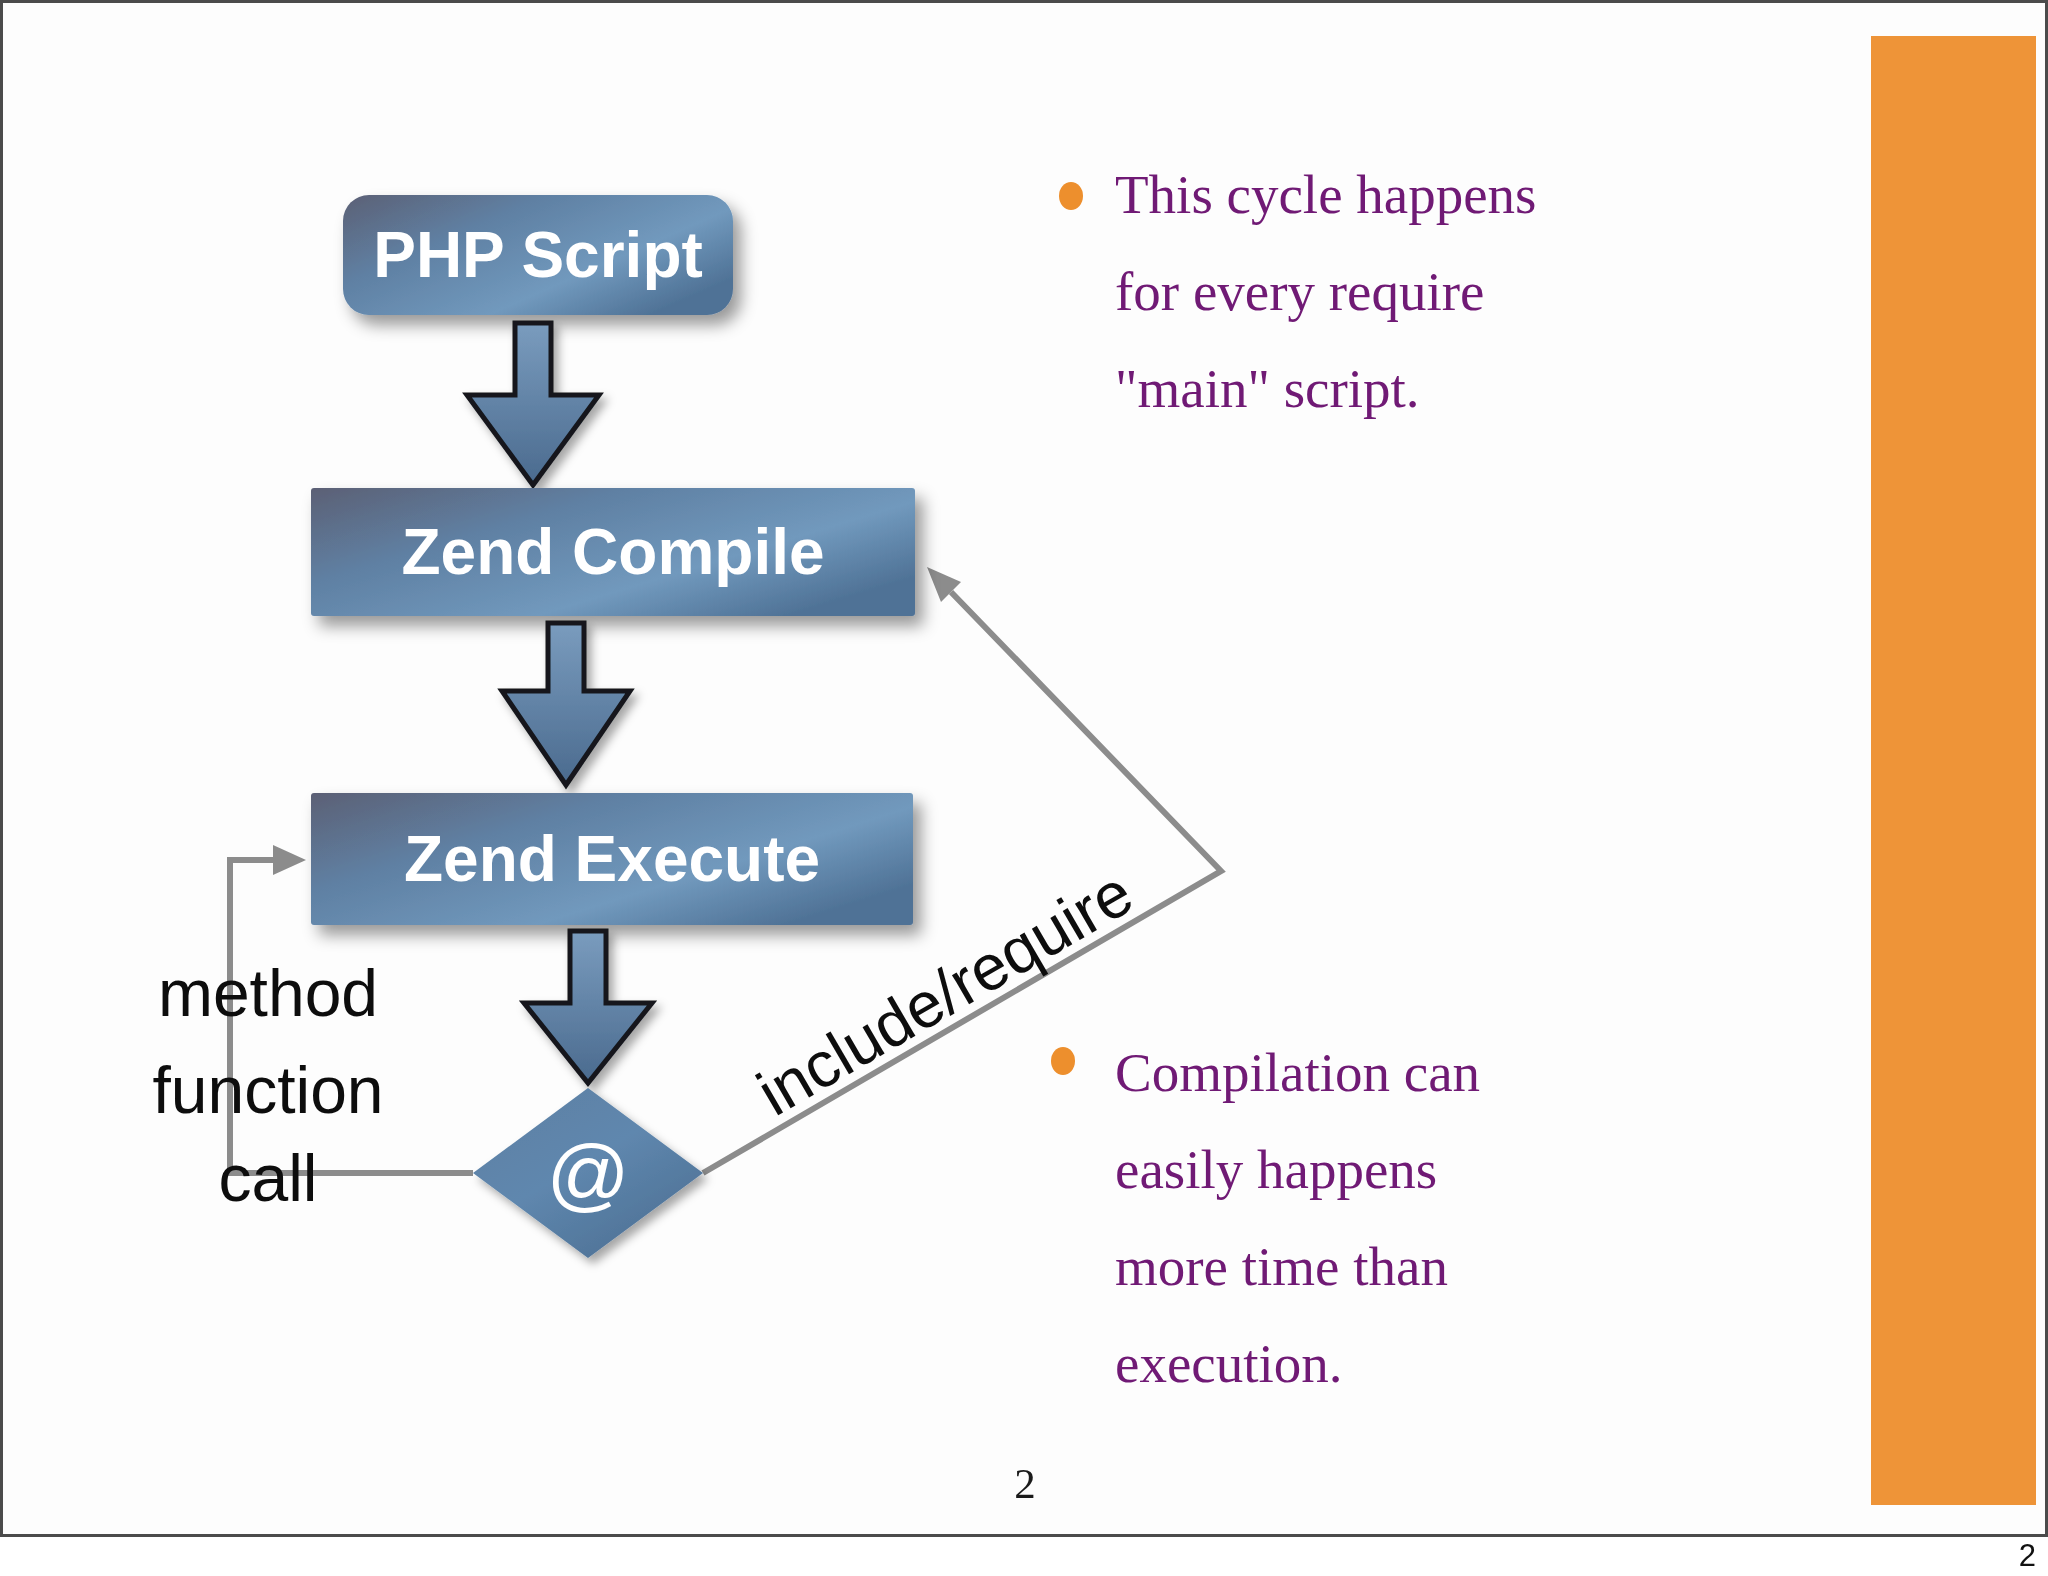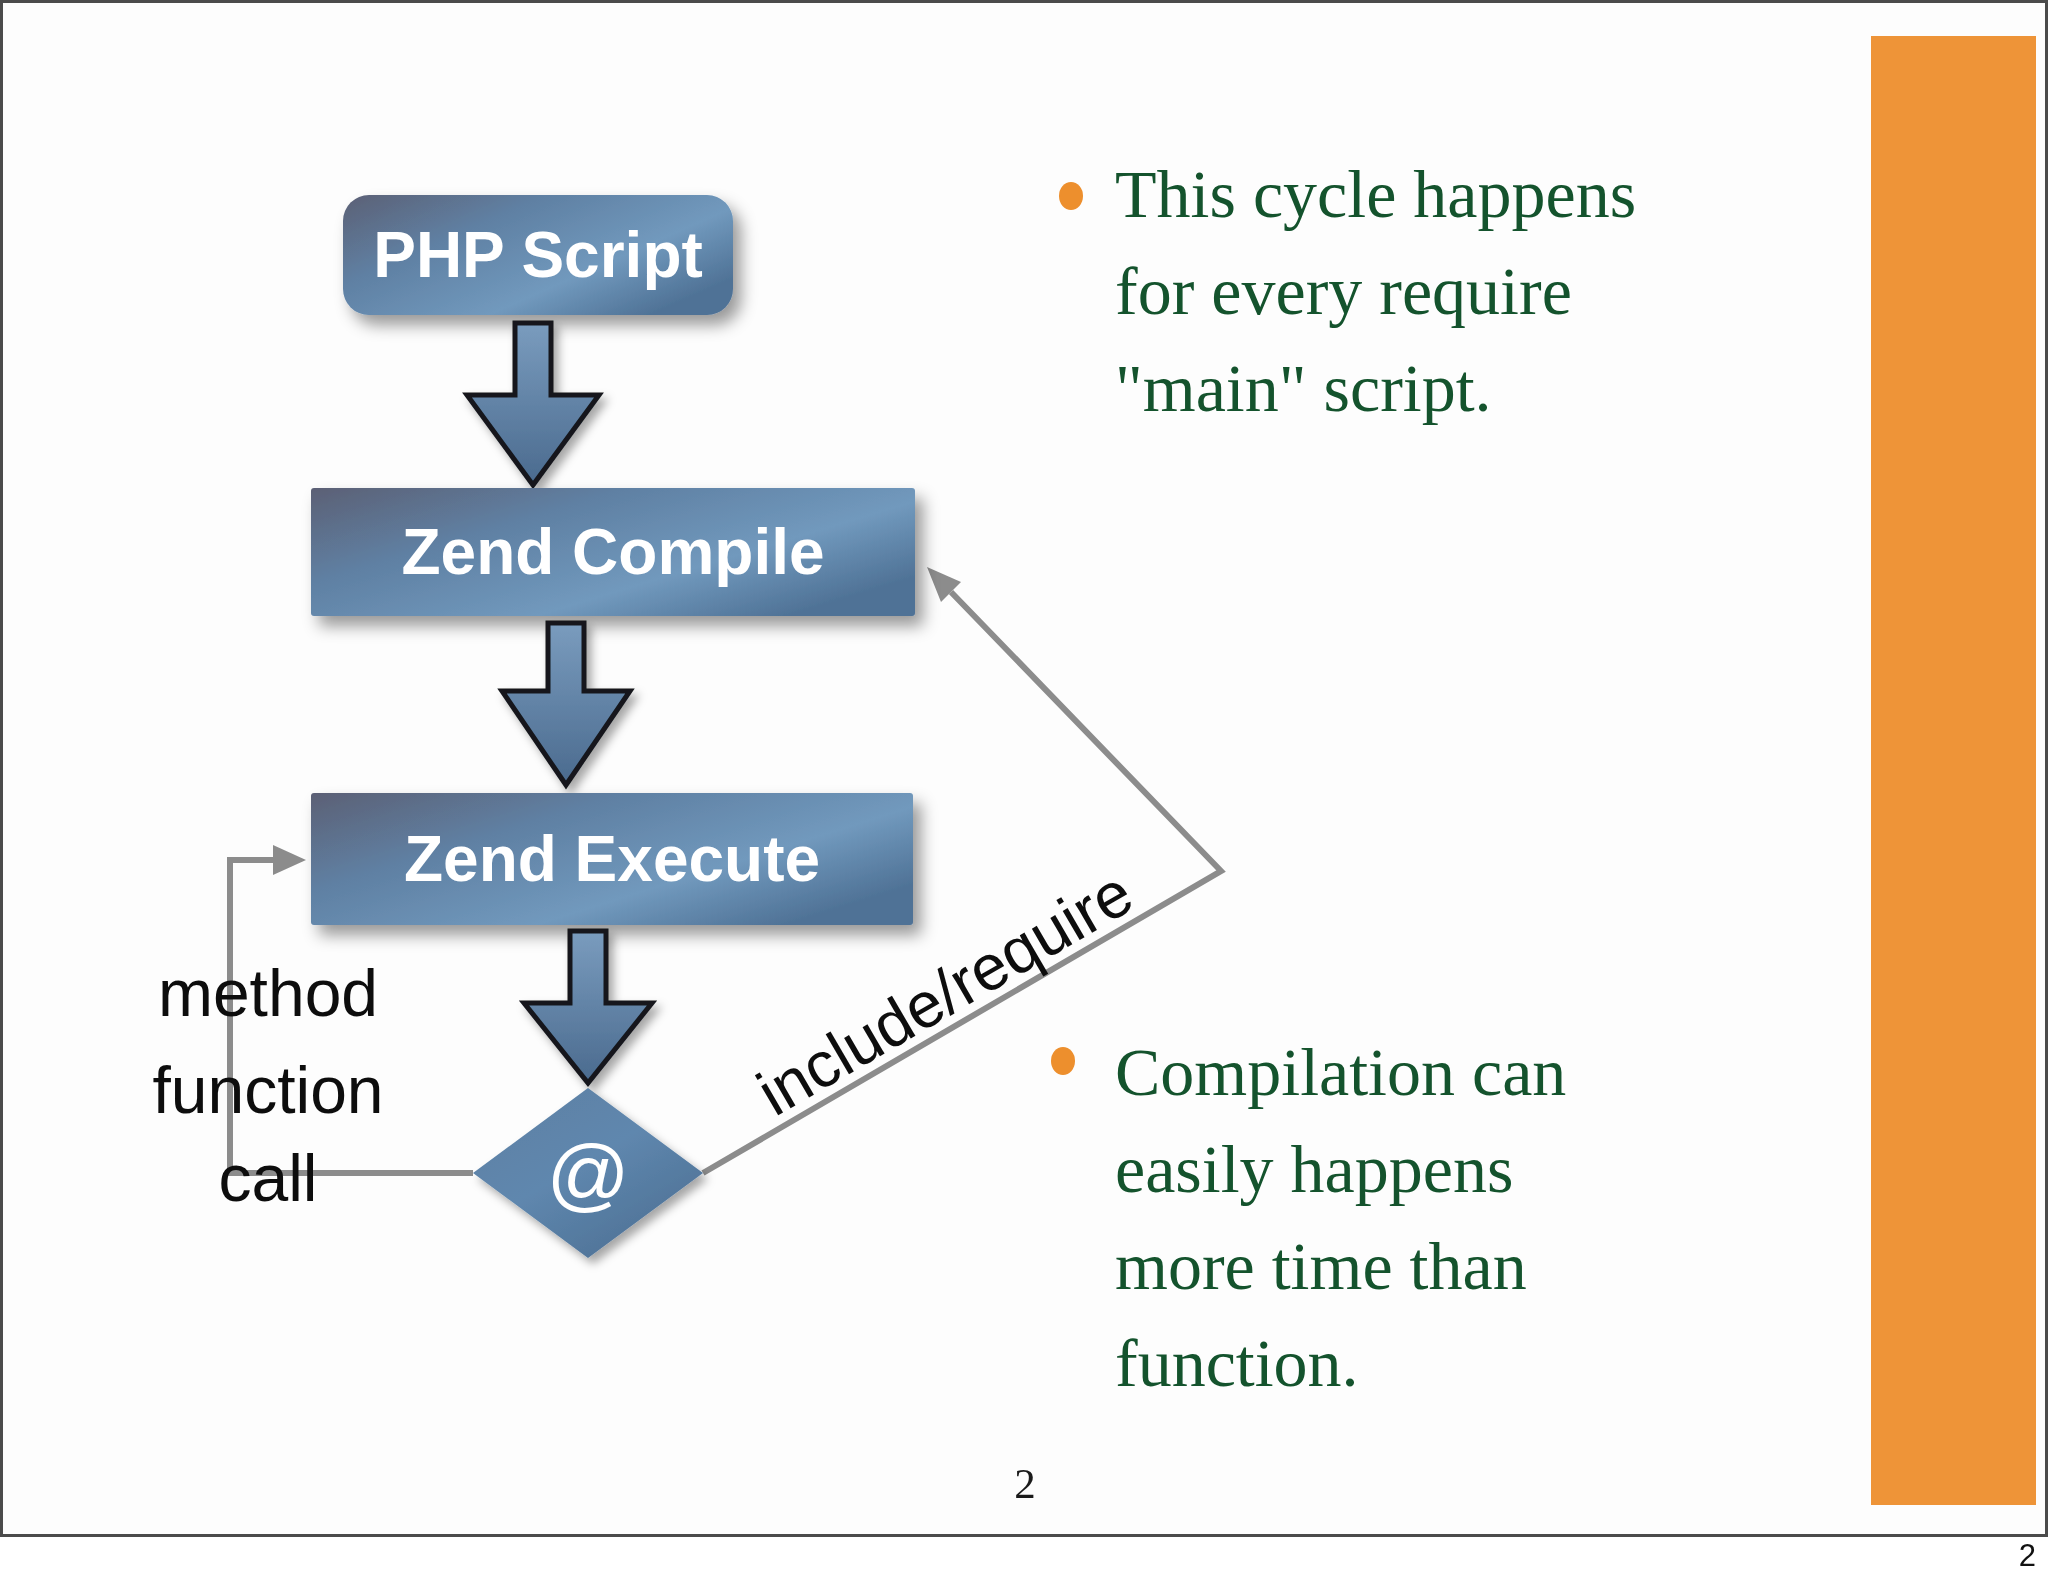--- a/index.html
+++ b/index.html
@@ -18,21 +18,21 @@
     position:absolute; left:1868px; top:33px; width:165px; height:1469px;
   }
 
   .bullet { position:absolute; }
   .bullet-dot {
     position:absolute; width:24px; height:28px; border-radius:50%;
   }
   .bullet-text {
     position:absolute;
     font-family:"Liberation Serif", serif;
-    font-size:68px; line-height:97px; color:#14532d;
+    font-size:55px; line-height:97px; color:#701a75;
     white-space:nowrap;
   }
   .dot-1 { left:1056px; top:179px; }
   .txt-1 { left:1112px; top:143px; }
   .dot-2 { left:1048px; top:1044px; }
   .txt-2 { left:1112px; top:1021px; }
 
   .page-number-slide {
     position:absolute; left:992px; top:1456px; width:60px;
     text-align:center; font-family:"Liberation Serif", serif;
@@ -132,21 +132,21 @@
         <div>"main" script.</div>
       </div>
     </div>
 
     <div class="bullet">
       <div class="bullet-dot dot-2" style="background: rgb(237, 143, 45);"></div>
       <div class="bullet-text txt-2">
         <div>Compilation can</div>
         <div>easily happens</div>
         <div>more time than</div>
-        <div>function.</div>
+        <div>execution.</div>
       </div>
     </div>
 
     <div class="accent-bar" style="background: rgb(238, 148, 56);"></div>
 
     <div class="page-number-slide">2</div>
   </div>
 
   <div class="page-number-outer">2</div>
 </div>

